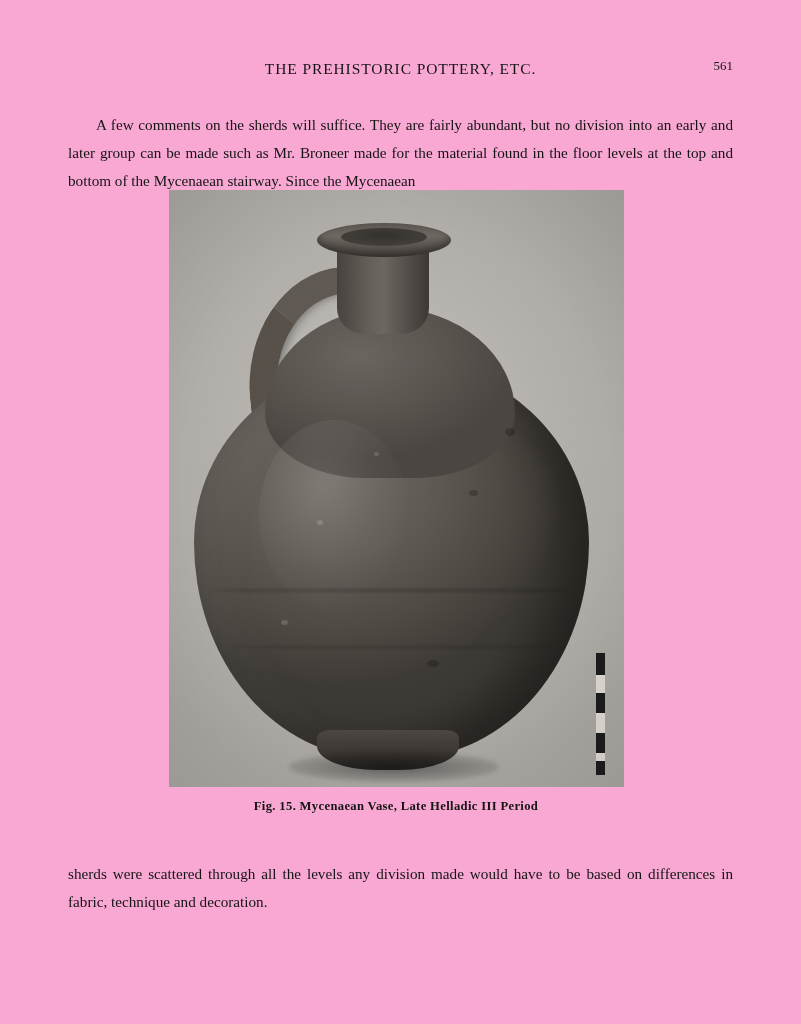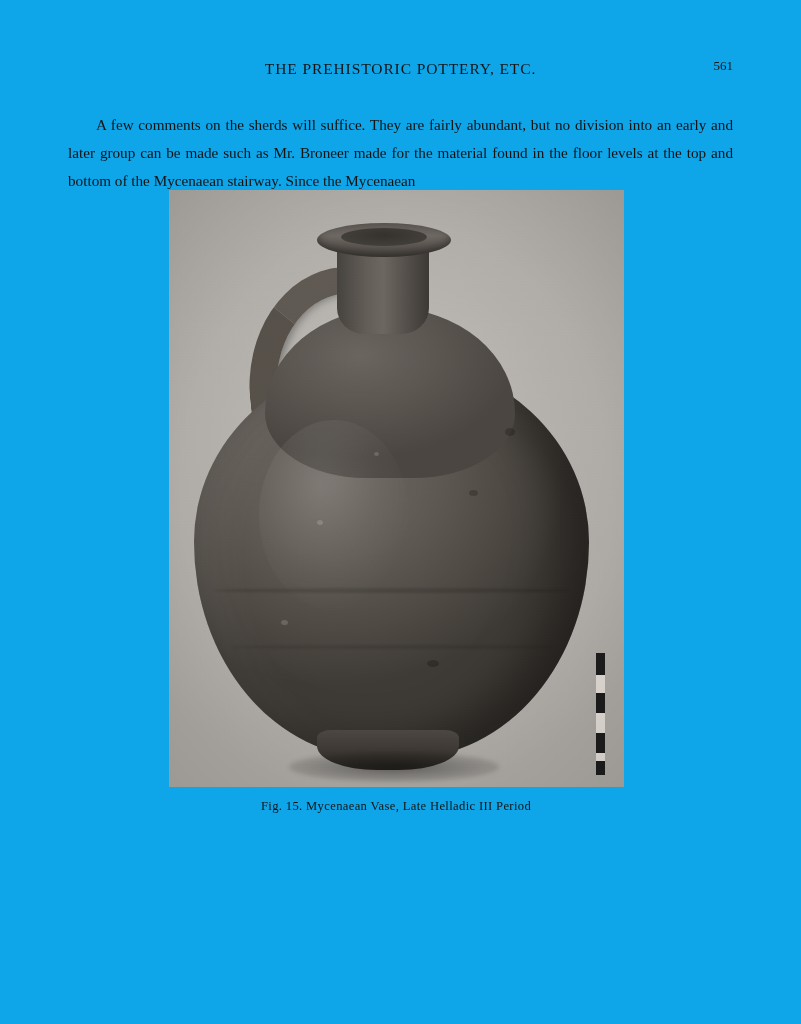--- a/index.html
+++ b/index.html
@@ -13,21 +13,21 @@
     position: relative;
     font-family: "Liberation Serif", serif;
     color: #1b1b1b;
     overflow: hidden;
   }
   .page {
     position: absolute;
     left: 0; top: 0;
     width: 801px;
     height: 1024px;
-    background: #0ea5e9;
+    background: #f9a8d4;
   }
   .page-header {
     position: absolute;
     top: 60px;
     left: 68px;
     right: 68px;
     height: 22px;
   }
   .running-title {
     position: absolute;
@@ -57,20 +57,21 @@
   .para-top { top: 96px; }
   .para-bottom-1 { top: 845px; }
   .para-bottom-2 { top: 890px; }
   .indent { text-indent: 28px; }
 
   .figure-block {
     position: absolute;
     left: 0;
     right: 9px;
     top: 190px;
+    font-weight: bold;
   }
   .plate-wrap {
     margin: 0 auto;
     width: 455px;
     height: 597px;
     position: relative;
   }
   .plate {
     position: absolute;
     inset: 0;
@@ -290,14 +291,15 @@
           <div class="scale-seg" style="top:108px; height:14px;"></div>
         </div>
 
         <div class="plate-grain"></div>
         <div class="plate-vignette"></div>
       </div>
     </div>
     <div class="figure-caption">Fig. 15.   Mycenaean Vase, Late Helladic III Period</div>
   </div>
 
+  <p class="body-text para-bottom-1">sherds were scattered through all the levels any division made would have to be based on differences in fabric, technique and decoration.</p>
 
 </div>
 
 </body></html>

